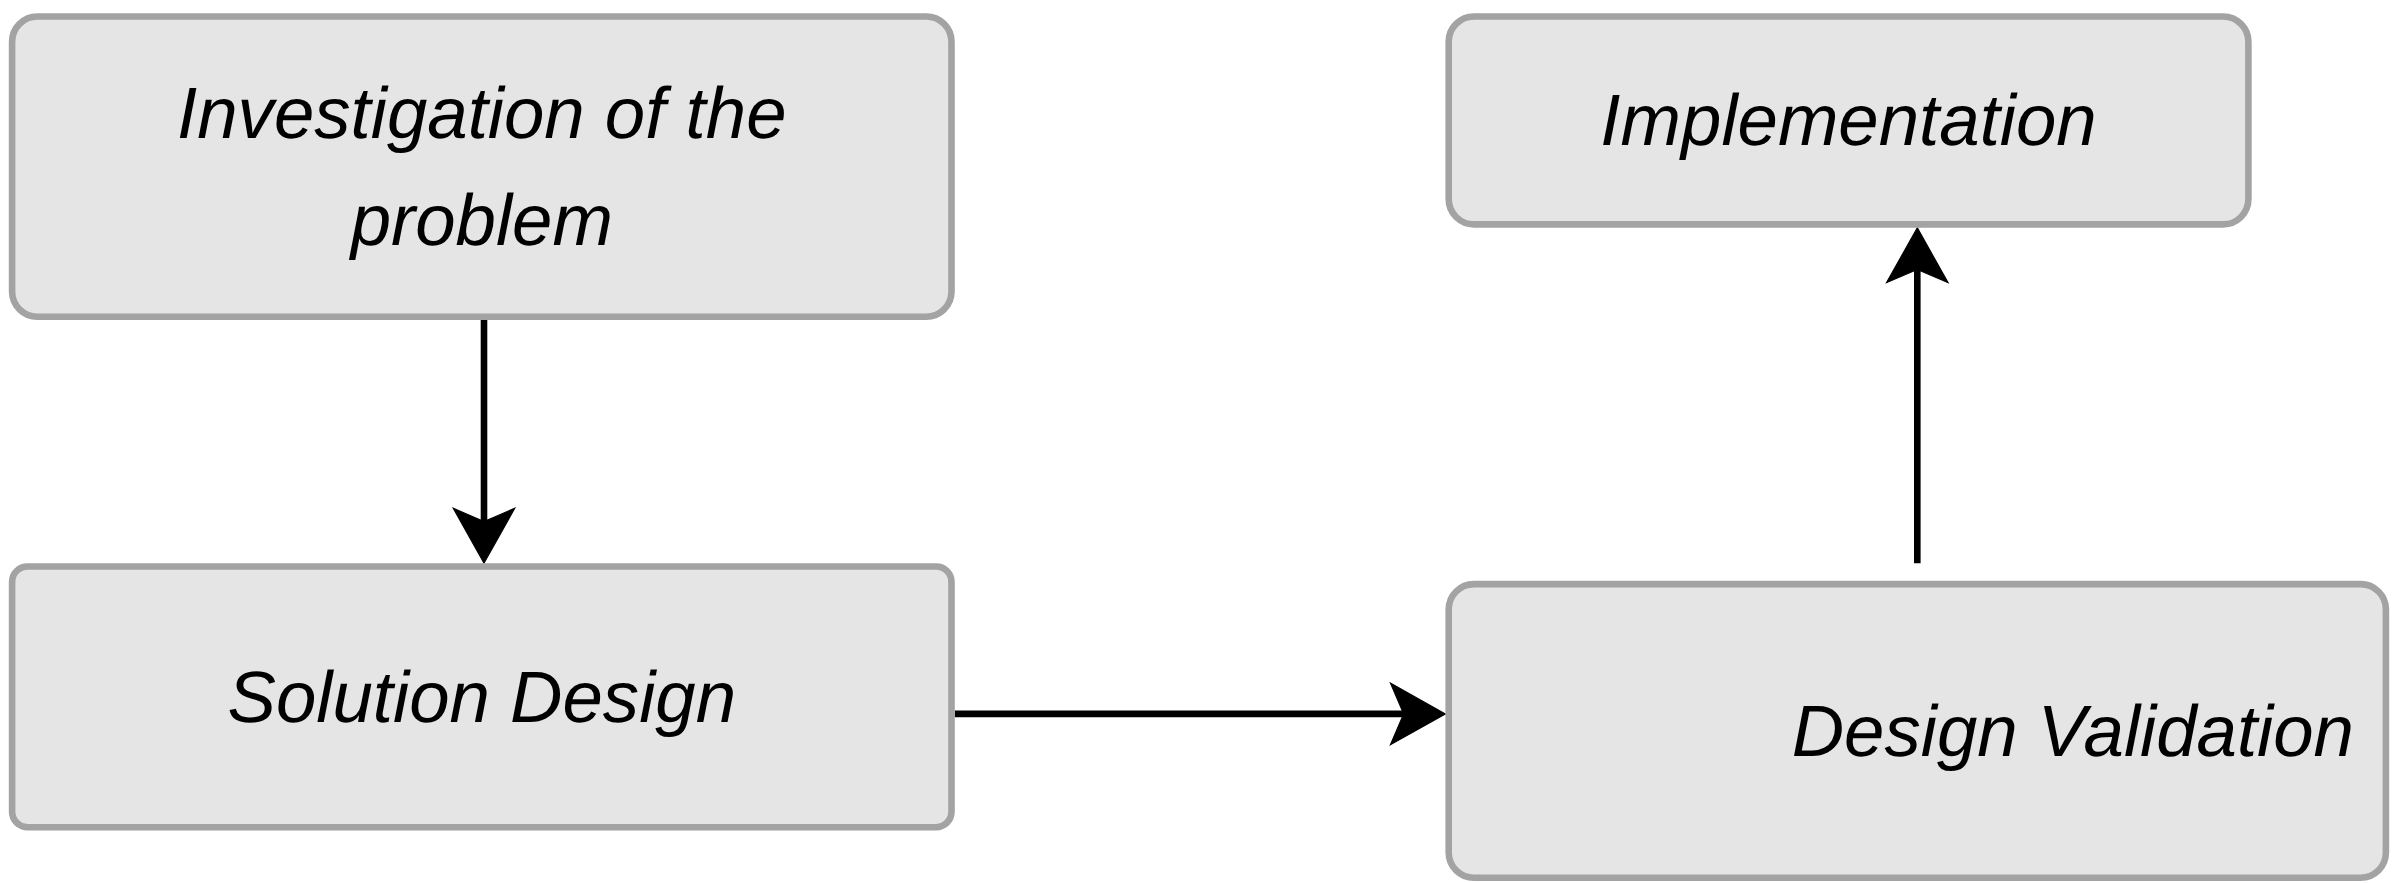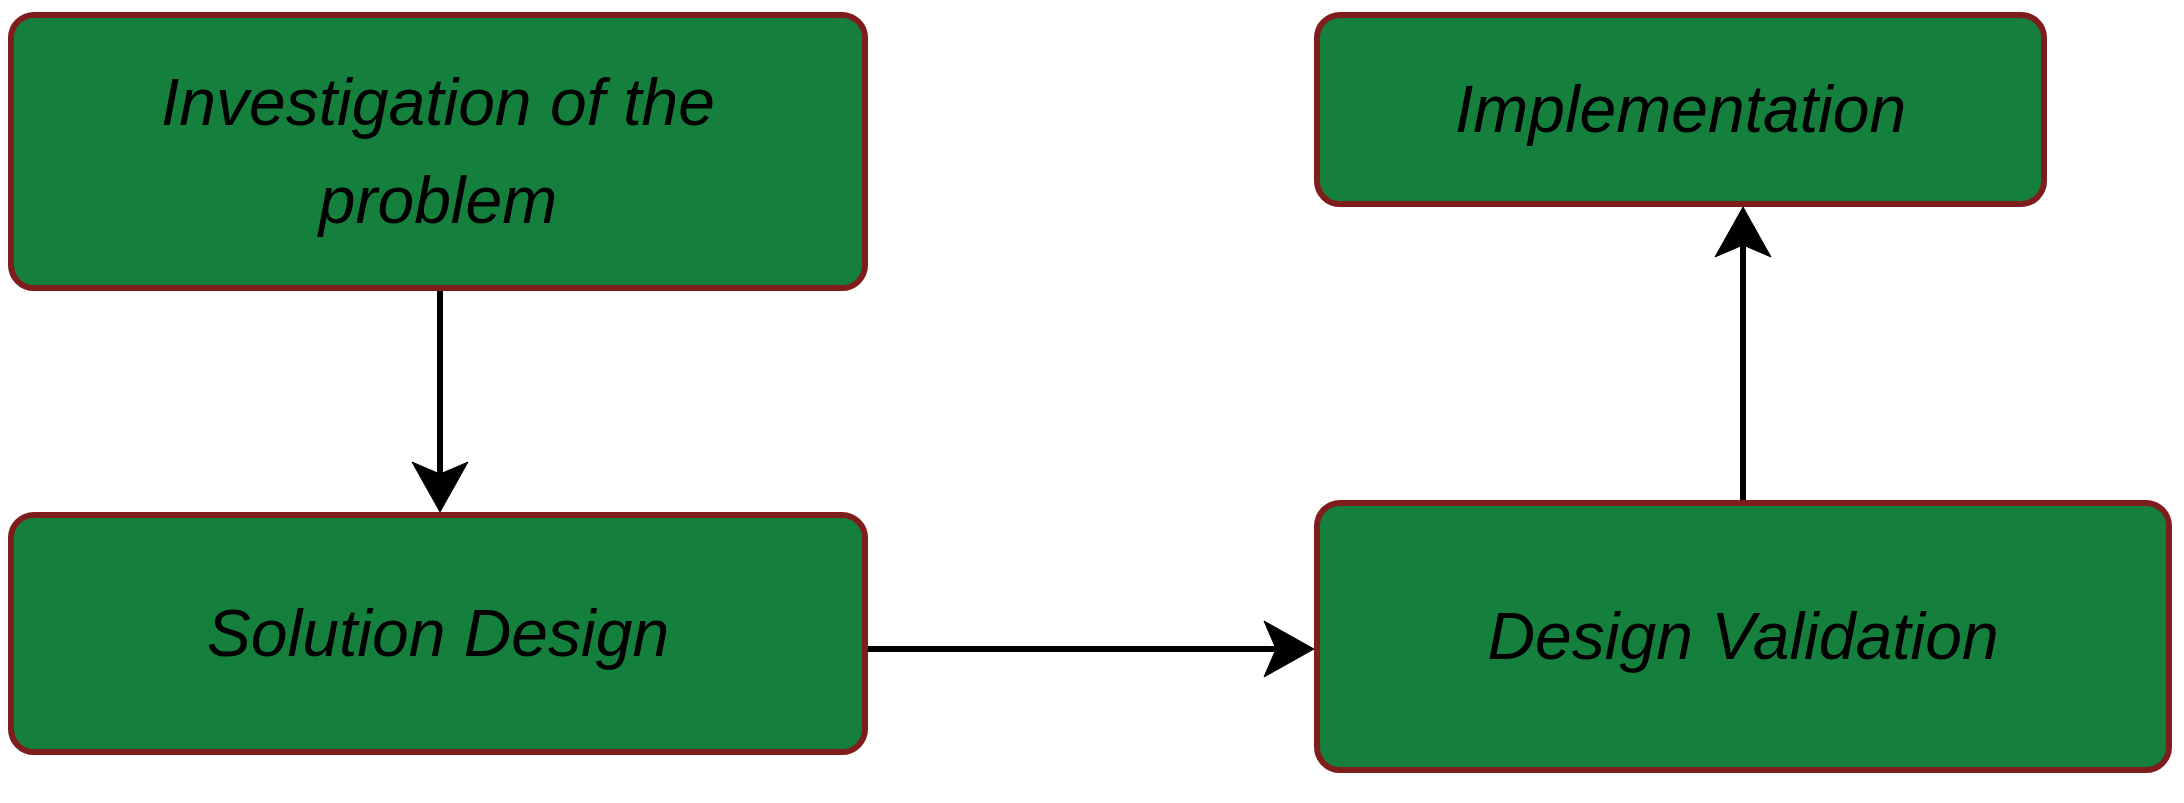--- a/index.html
+++ b/index.html
@@ -15,23 +15,23 @@
     overflow: hidden;
     font-family: "Liberation Sans", sans-serif;
   }
   .node {
     position: absolute;
     box-sizing: border-box;
     display: flex;
     align-items: center;
     justify-content: center;
     text-align: center;
-    border: 6px solid #7f1d1d;
+    border: 6px solid #a3a3a3;
     border-radius: 26px;
-    background: #15803d;
+    background: #e5e5e5;
   }
   .node-label {
     font-family: "Liberation Sans", sans-serif;
     font-style: italic;
     font-weight: 400;
     font-size: 66px;
     line-height: 1.48;
     color: #000000;
     letter-spacing: 0px;
     white-space: pre-line;
@@ -82,21 +82,21 @@
 
   <div class="node" style="left:8px; top:12px; width:860px; height:279px;">
     <span class="node-label">Investigation of the
 problem</span>
   </div>
 
   <div class="node" style="left:1314px; top:12px; width:733px; height:195px;">
     <span class="node-label">Implementation</span>
   </div>
 
-  <div class="node" style="left:8px; top:512px; width:860px; height:243px;">
+  <div class="node" style="left:8px; top:512px; width:860px; height:243px;border-radius:17px;">
     <span class="node-label">Solution Design</span>
   </div>
 
-  <div class="node" style="left:1314px; top:500px; width:858px; height:273px;">
+  <div class="node" style="left:1314px; top:528px; width:858px; height:273px;justify-content:flex-end;">
     <span class="node-label">Design Validation</span>
   </div>
 
 </div>
 
 </body></html>

